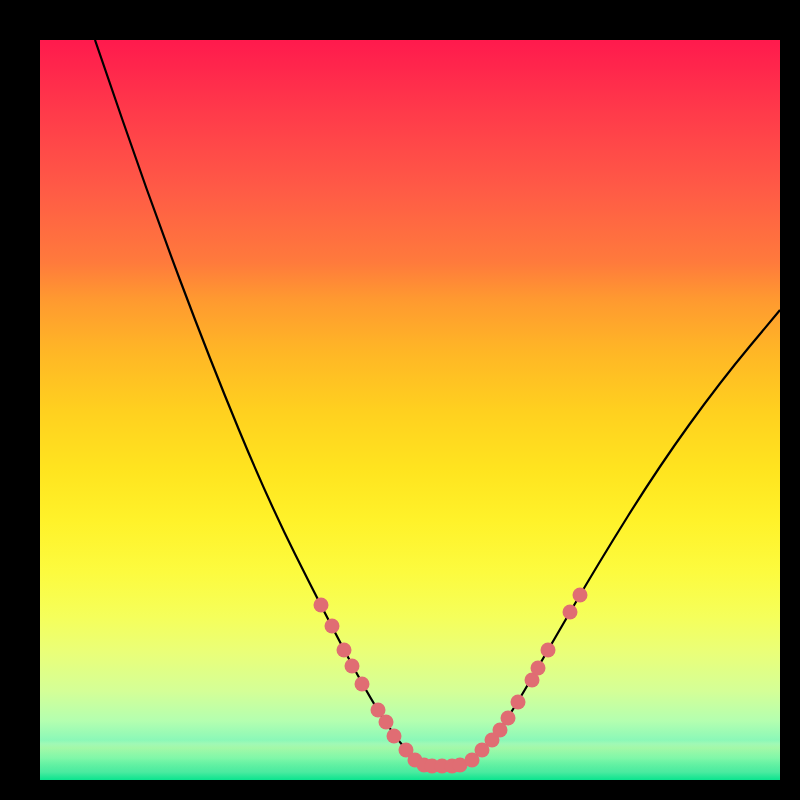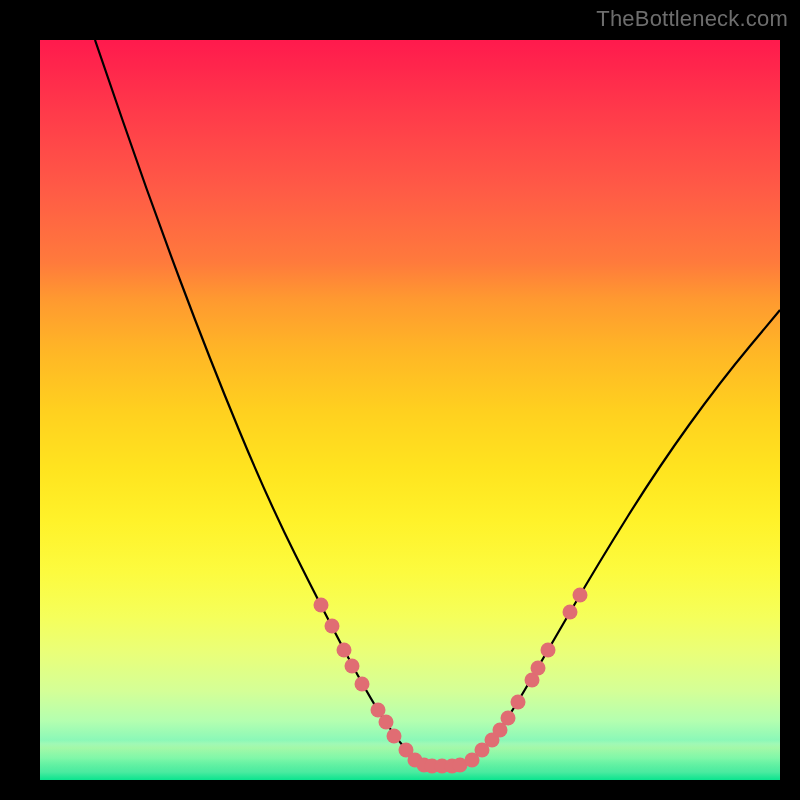--- a/index.html
+++ b/index.html
@@ -76,21 +76,20 @@
     font-size: 22px;
     font-weight: 500;
     letter-spacing: 0.2px;
     user-select: none;
   }
 </style>
 </head>
 <body>
 
 <div class="frame">
-  <div class="watermark">TheBottleneck.com</div>
 
   <div class="plot-area">
     <div class="green-band"></div>
 
     <svg class="curve-svg" viewBox="0 0 740 740" preserveAspectRatio="none">
       <path id="curve-path" fill="none" stroke="#000000" stroke-width="2.2" d="M 55 0 Q 55 0 82.5 80 Q 110 160 140 240 Q 170 320 199 390 Q 228 460 255 514 Q 282 568 305 611.5 Q 328 655 342 676.5 Q 356 698 364 707 Q 372 716 377.5 720 Q 383 724 386.5 725 L 390 726 L 418 726 Q 418 726 425 723 Q 432 720 440 713 Q 448 706 460 689 Q 472 672 490 641 Q 508 610 533 567 Q 558 524 588 476 Q 618 428 649 385 Q 680 342 710 306 L 740 270 "></path>
       <g id="markers-group">
           <circle cx="281" cy="565" r="7.5" fill="#e06d73"></circle>
           <circle cx="292" cy="586" r="7.5" fill="#e06d73"></circle>
           <circle cx="304" cy="610" r="7.5" fill="#e06d73"></circle>

